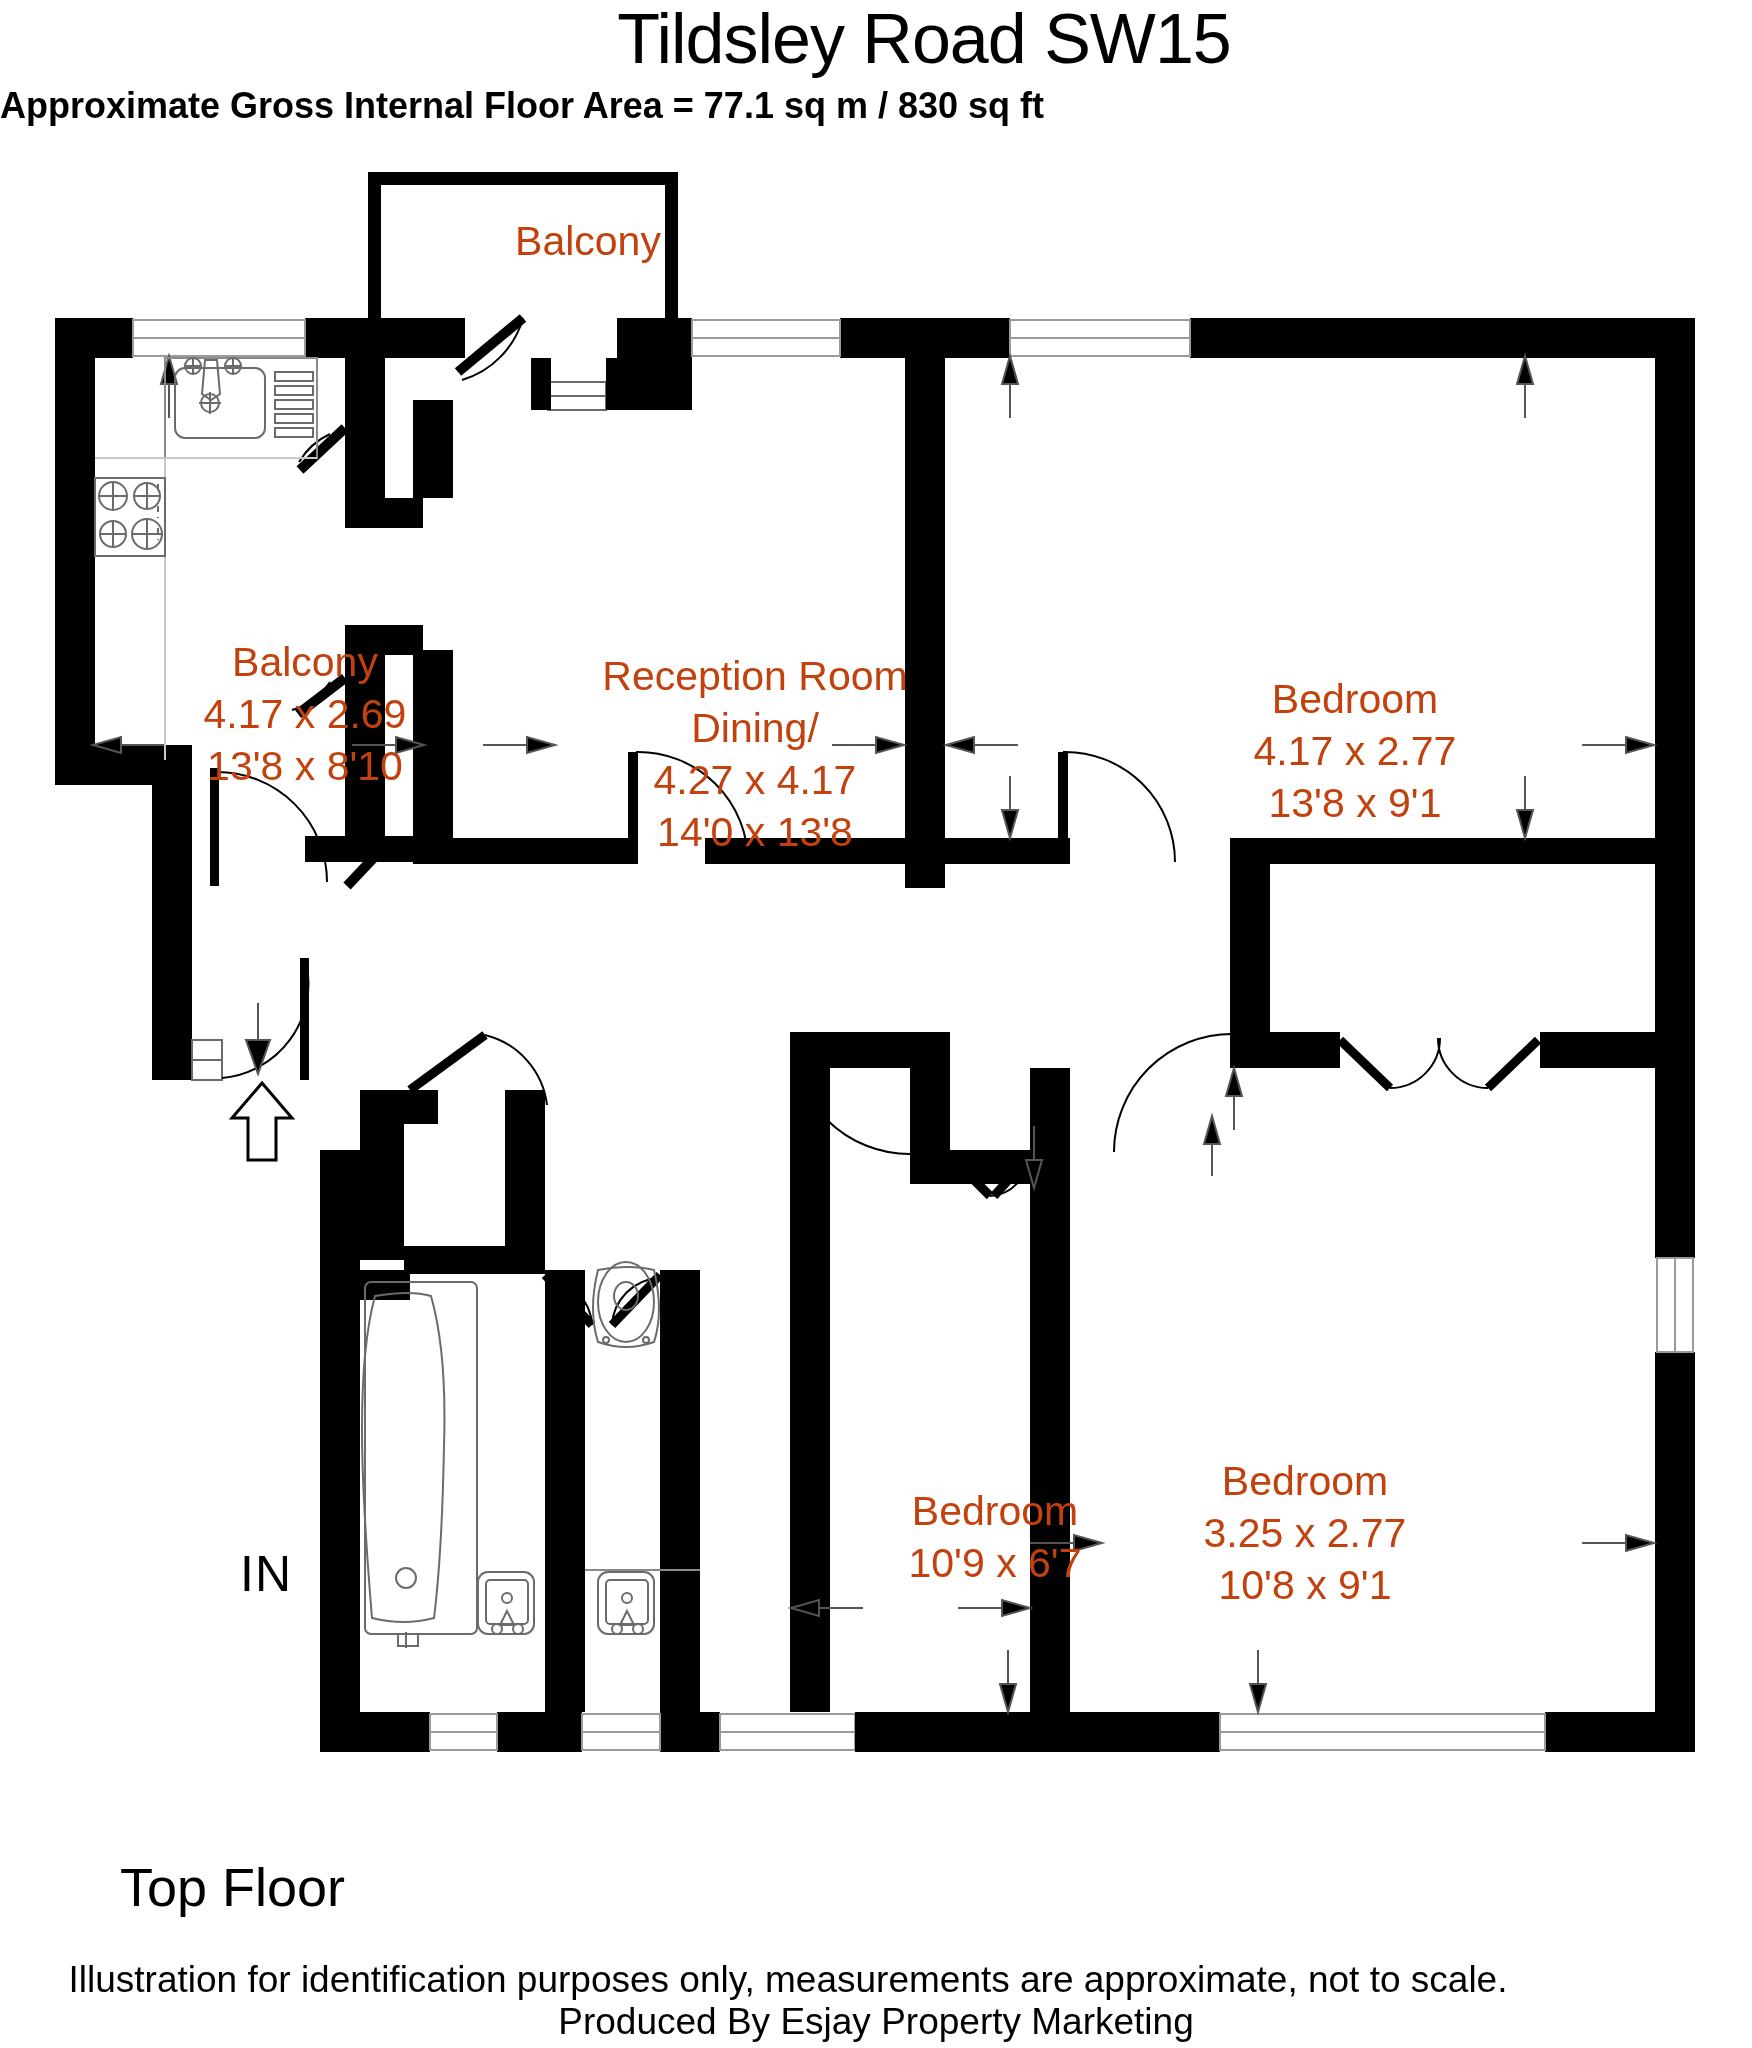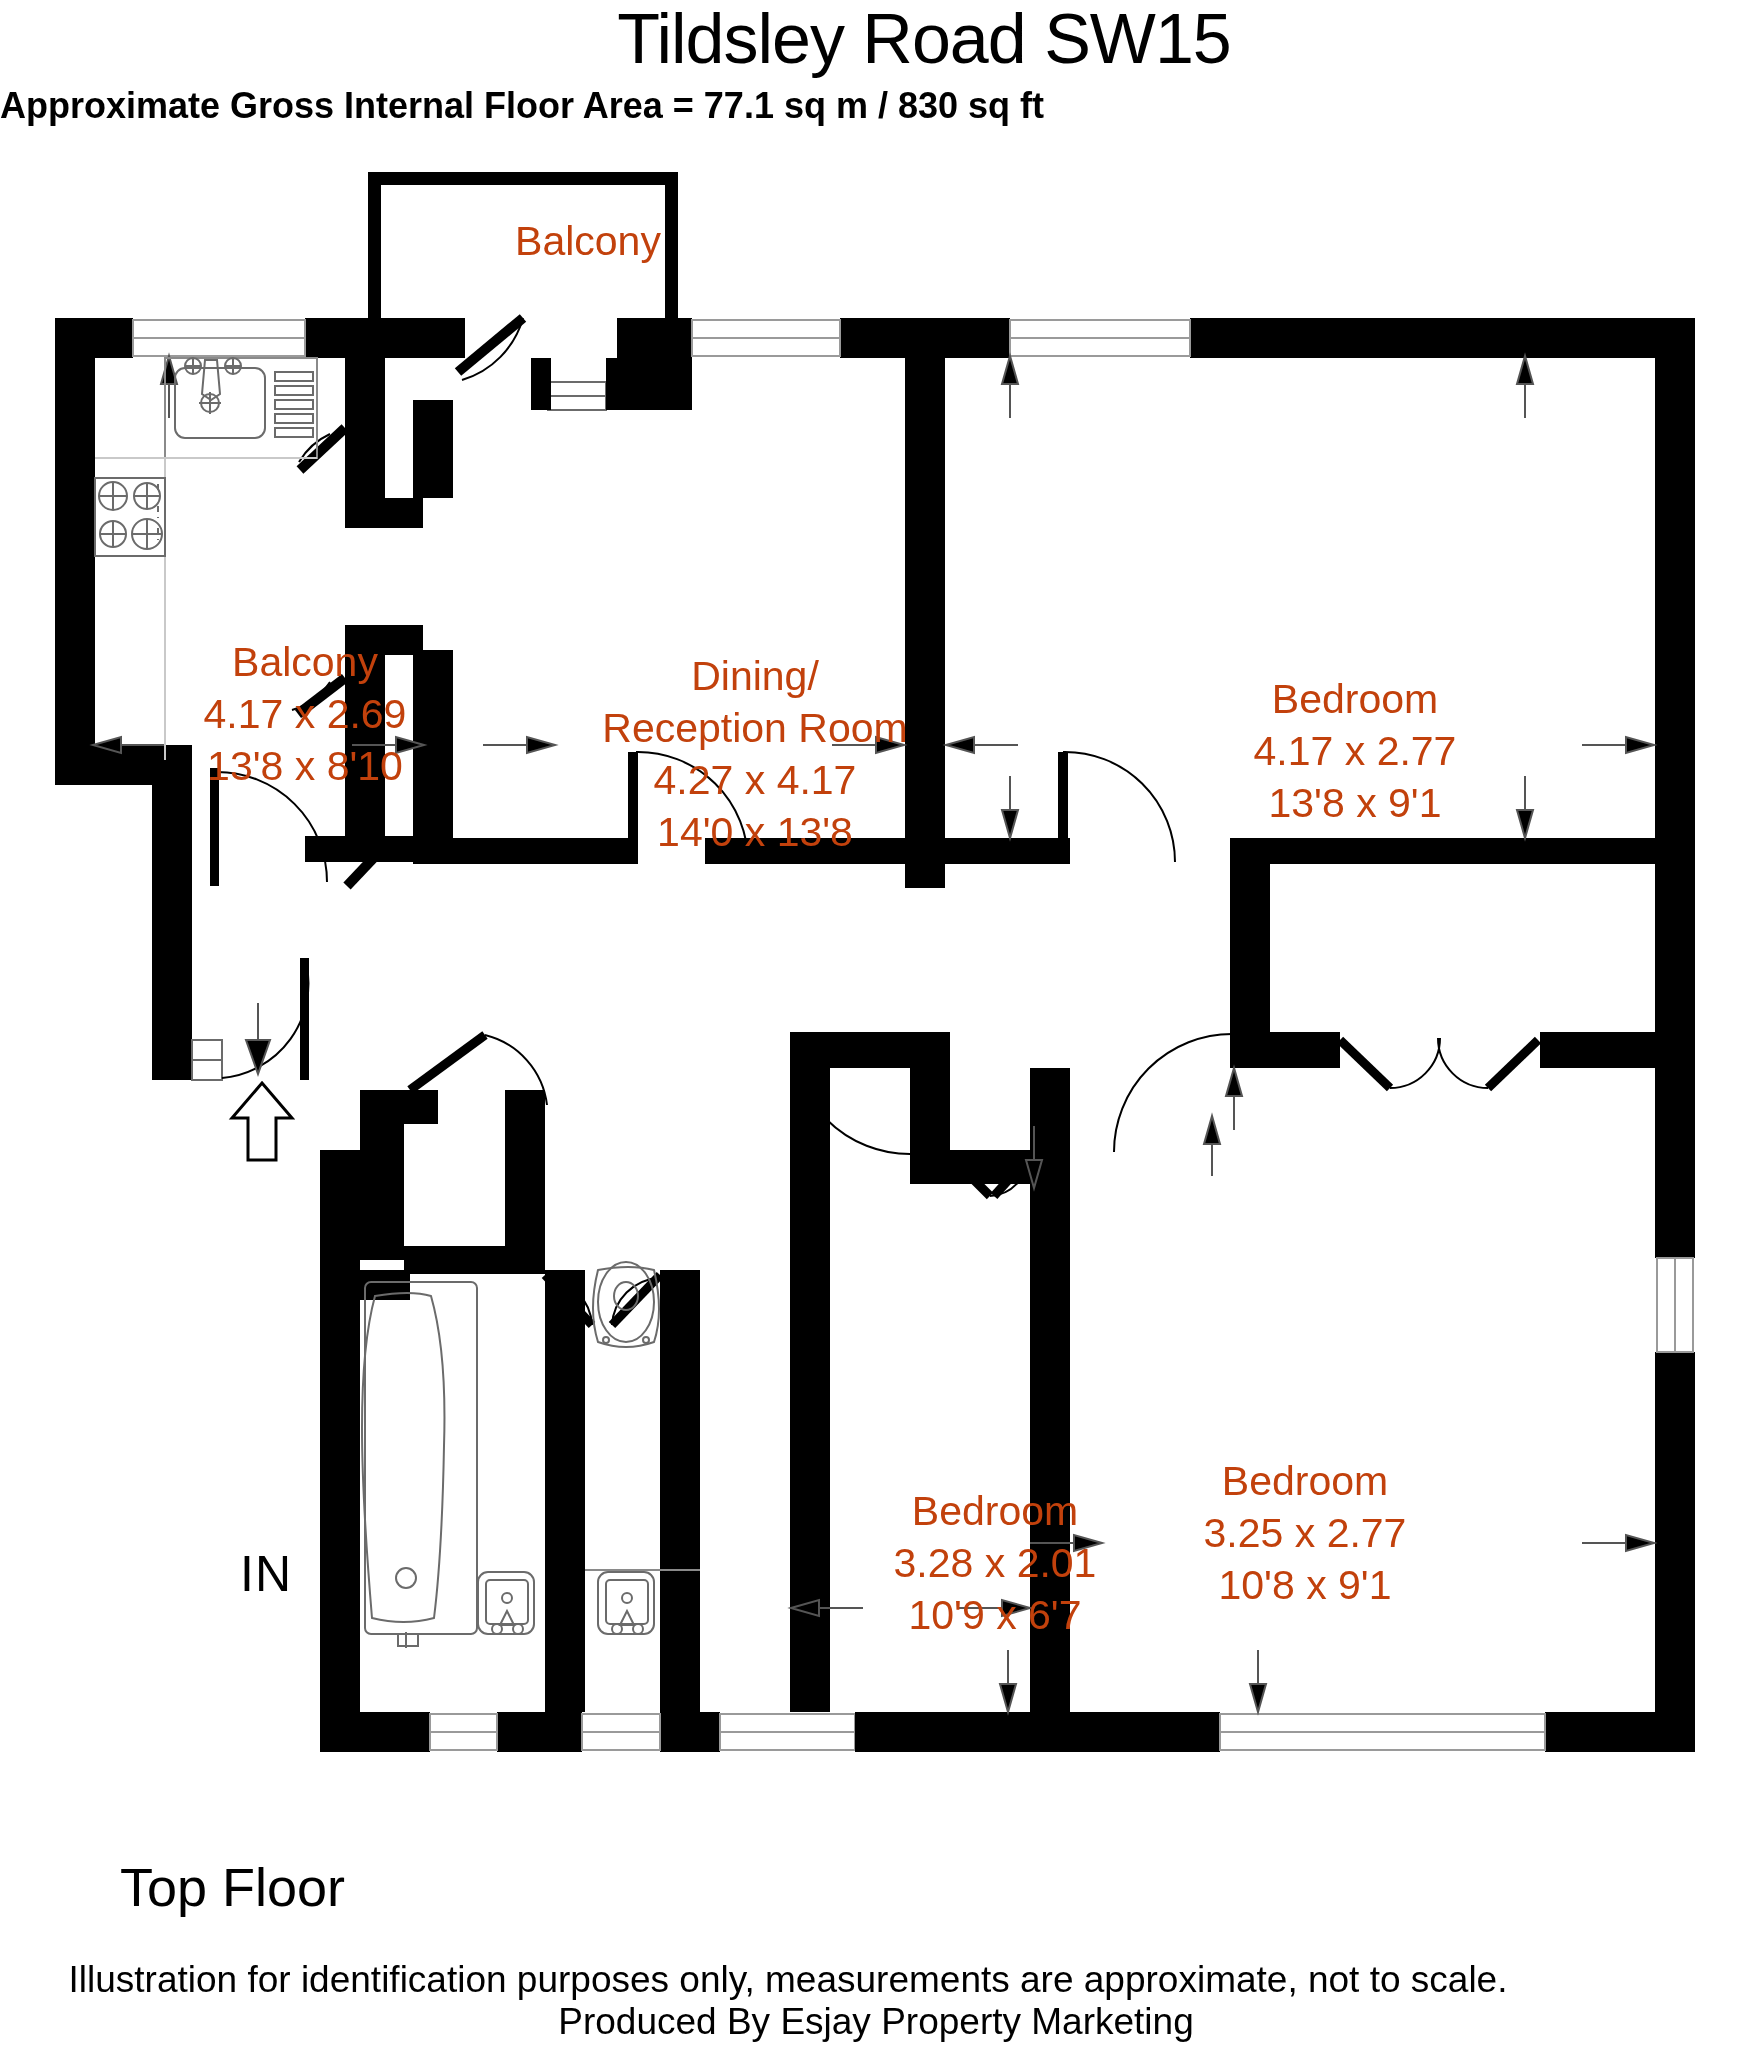--- a/index.html
+++ b/index.html
@@ -413,35 +413,34 @@
     <span class="nm">Balcony</span>
   </div>
 
   <div class="room-label lbl-kitchen">
     <span class="nm">Balcony</span>
     <span class="dm">4.17 x 2.69</span>
     <span class="df">13'8 x 8'10</span>
   </div>
 
   <div class="room-label lbl-dining">
+    <span class="nm">Reception Room</span>
     <span class="nm">Dining/</span>
-    <span class="nm">Reception Room</span>
     <span class="dm">4.27 x 4.17</span>
     <span class="df">14'0 x 13'8</span>
   </div>
 
   <div class="room-label lbl-bed1">
     <span class="nm">Bedroom</span>
     <span class="dm">4.17 x 2.77</span>
     <span class="df">13'8 x 9'1</span>
   </div>
 
   <div class="room-label lbl-bed2">
     <span class="nm">Bedroom</span>
-    <span class="dm">3.28 x 2.01</span>
     <span class="df">10'9 x 6'7</span>
   </div>
 
   <div class="room-label lbl-bed3">
     <span class="nm">Bedroom</span>
     <span class="dm">3.25 x 2.77</span>
     <span class="df">10'8 x 9'1</span>
   </div>
 
   <div class="in-label">IN</div>

